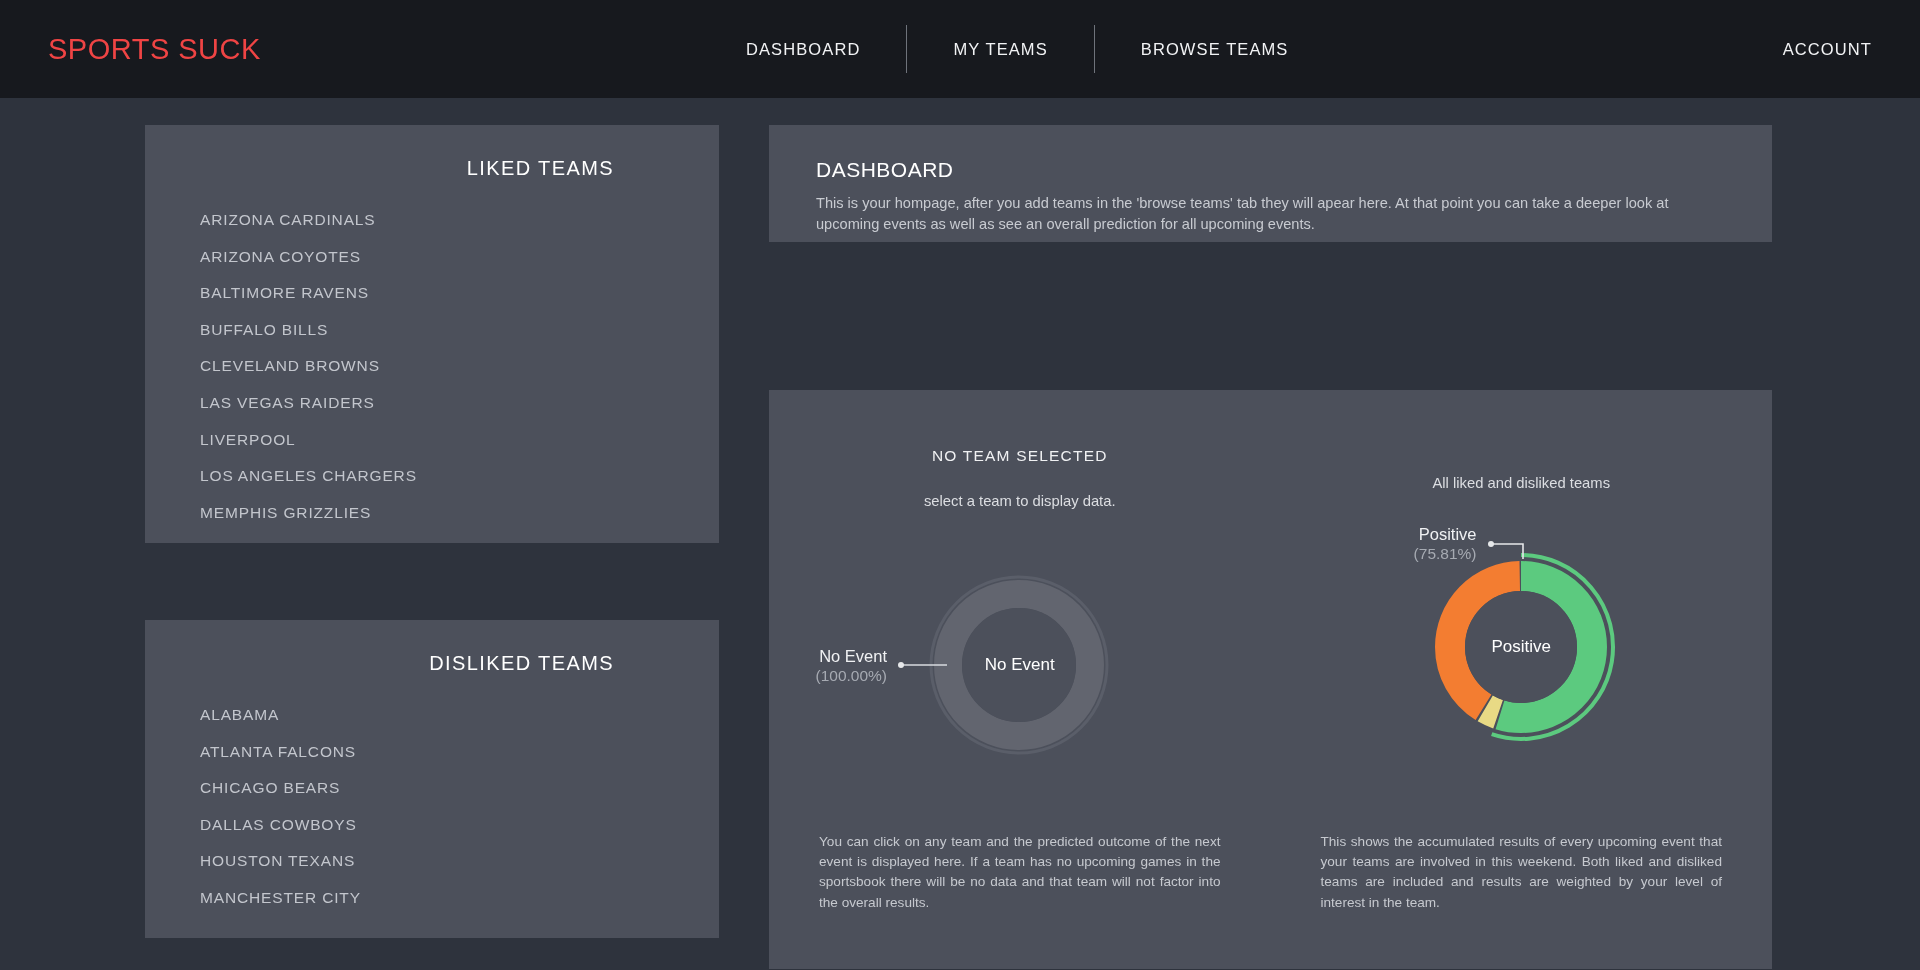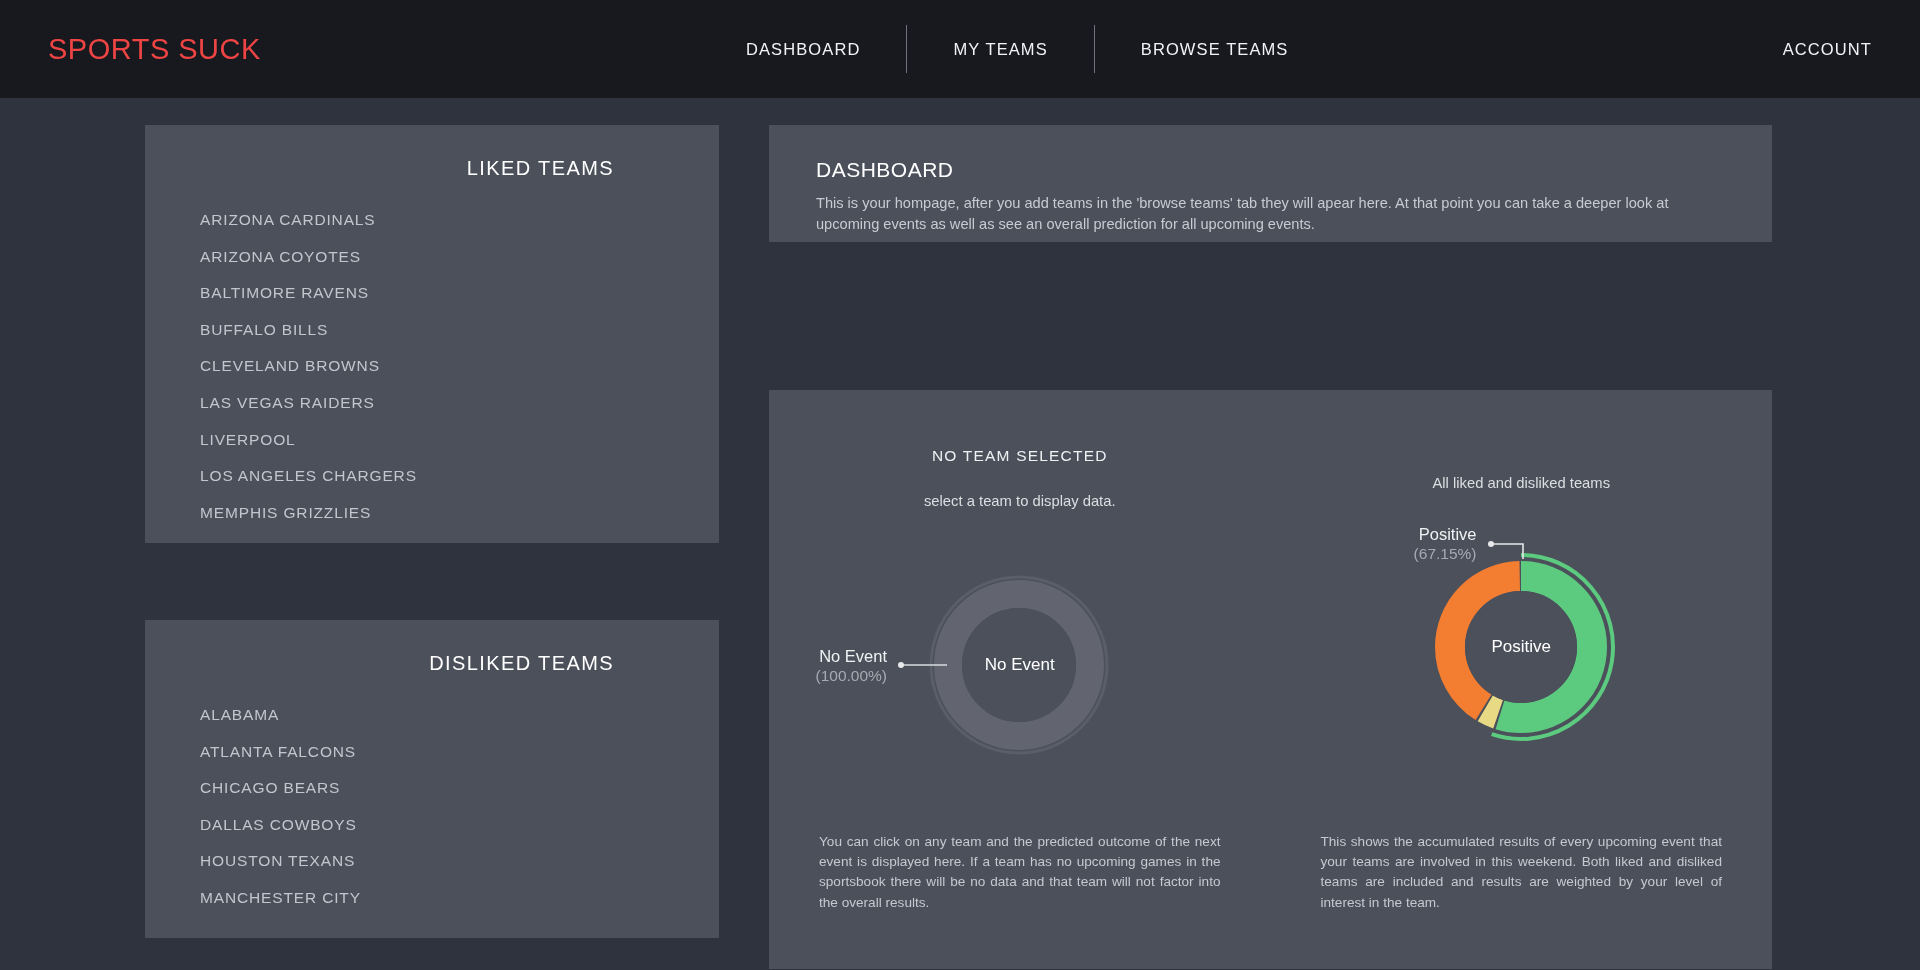--- a/index.html
+++ b/index.html
@@ -295,21 +295,21 @@
             </g>
 
             <circle cx="250" cy="148" r="56" fill="#4c505b"></circle>
 
             <path d="M 252 60 L 252 45 L 222 45" stroke="#e6e8ea" stroke-width="1.6" fill="none"></path>
             <circle cx="220" cy="45" r="3" fill="#e6e8ea"></circle>
           </svg>
 
           <div class="callout" style="left: 88px; top: 26px; width: 118px;">
             <div class="cl-name">Positive</div>
-            <div class="cl-pct">(67.15%)</div>
+            <div class="cl-pct">(75.81%)</div>
           </div>
 
           <div class="donut-center-label" style="top: 148px; transform: translateY(-50%);">Positive</div>
         </div>
 
         <div class="col-foot">This shows the accumulated results of every upcoming event that your teams are involved in this weekend. Both liked and disliked teams are included and results are weighted by your level of interest in the team.</div>
       </div>
 
     </div>
   </div>

